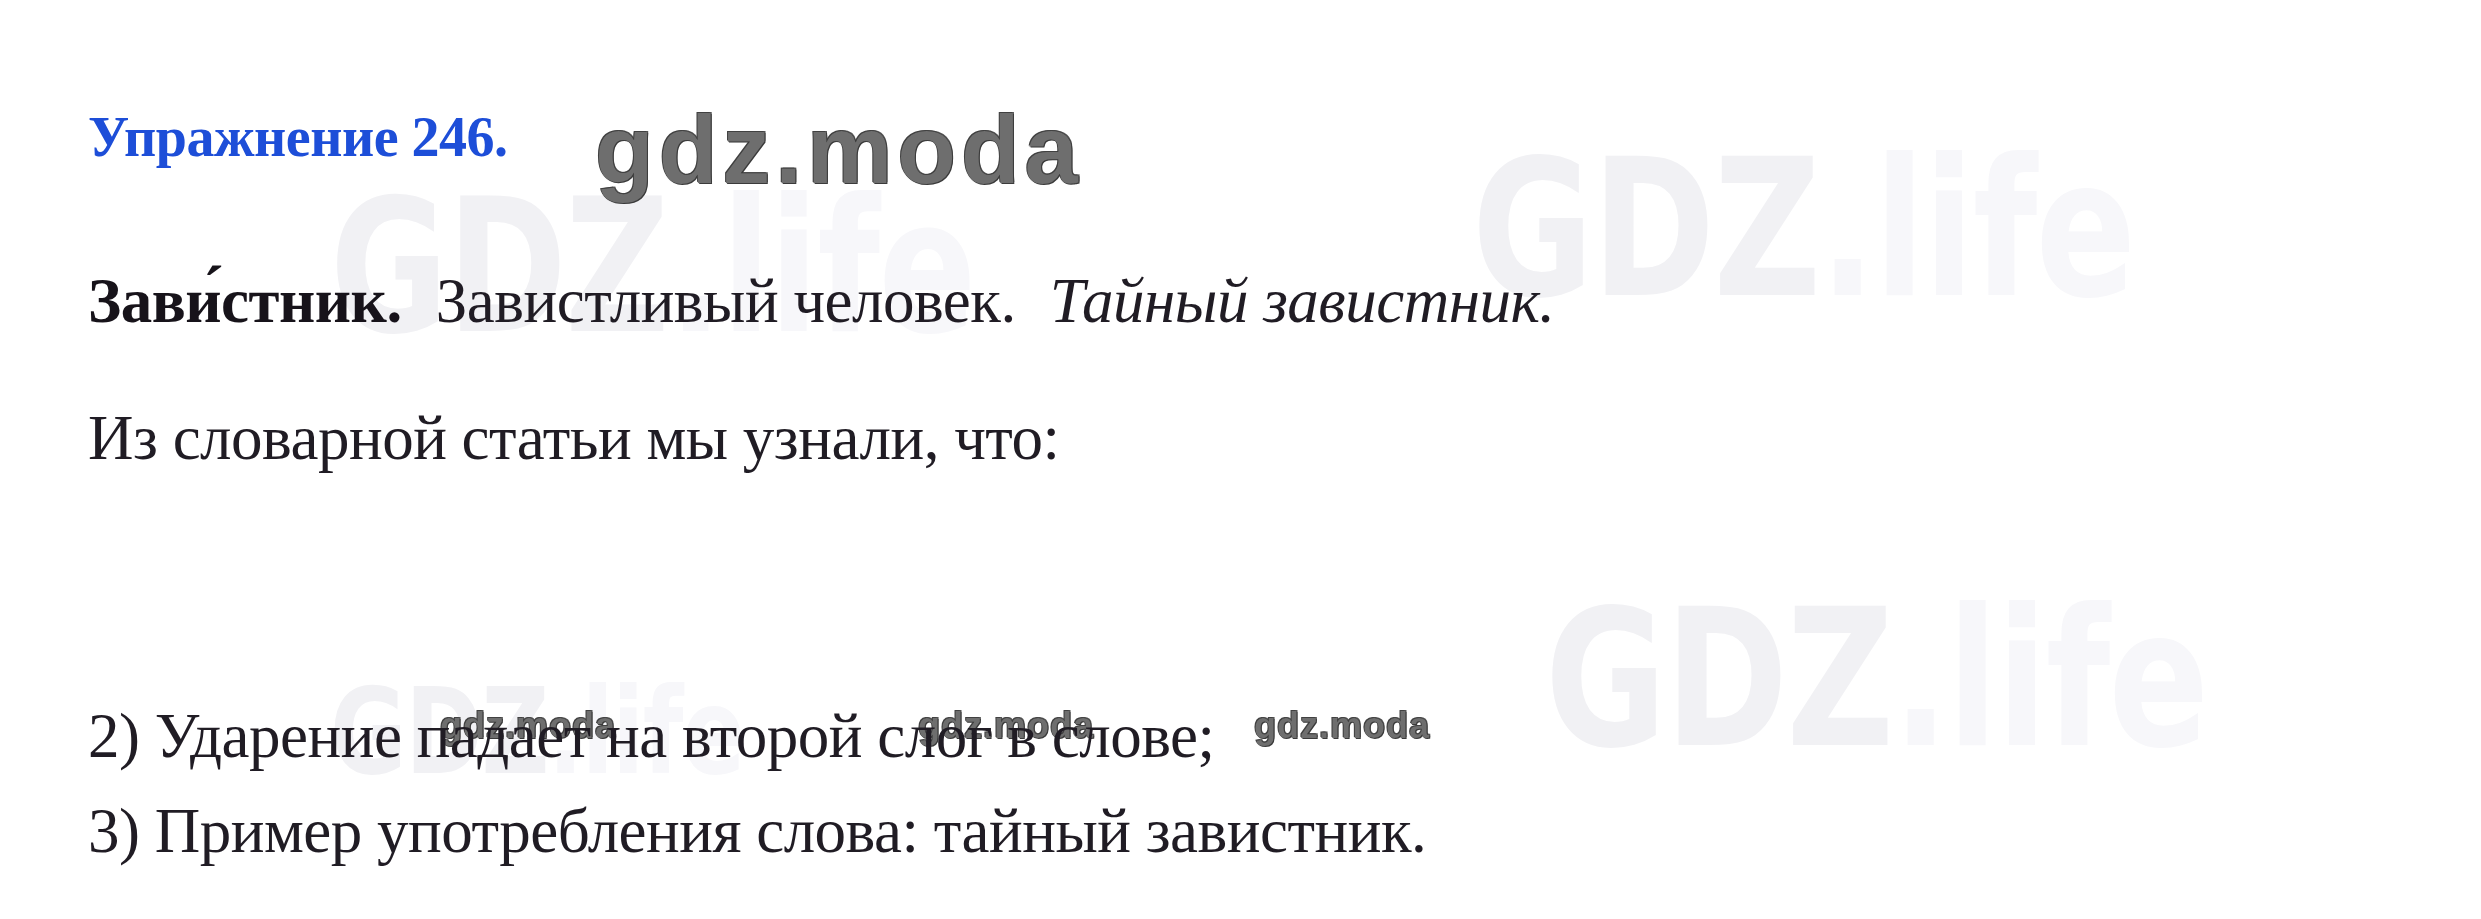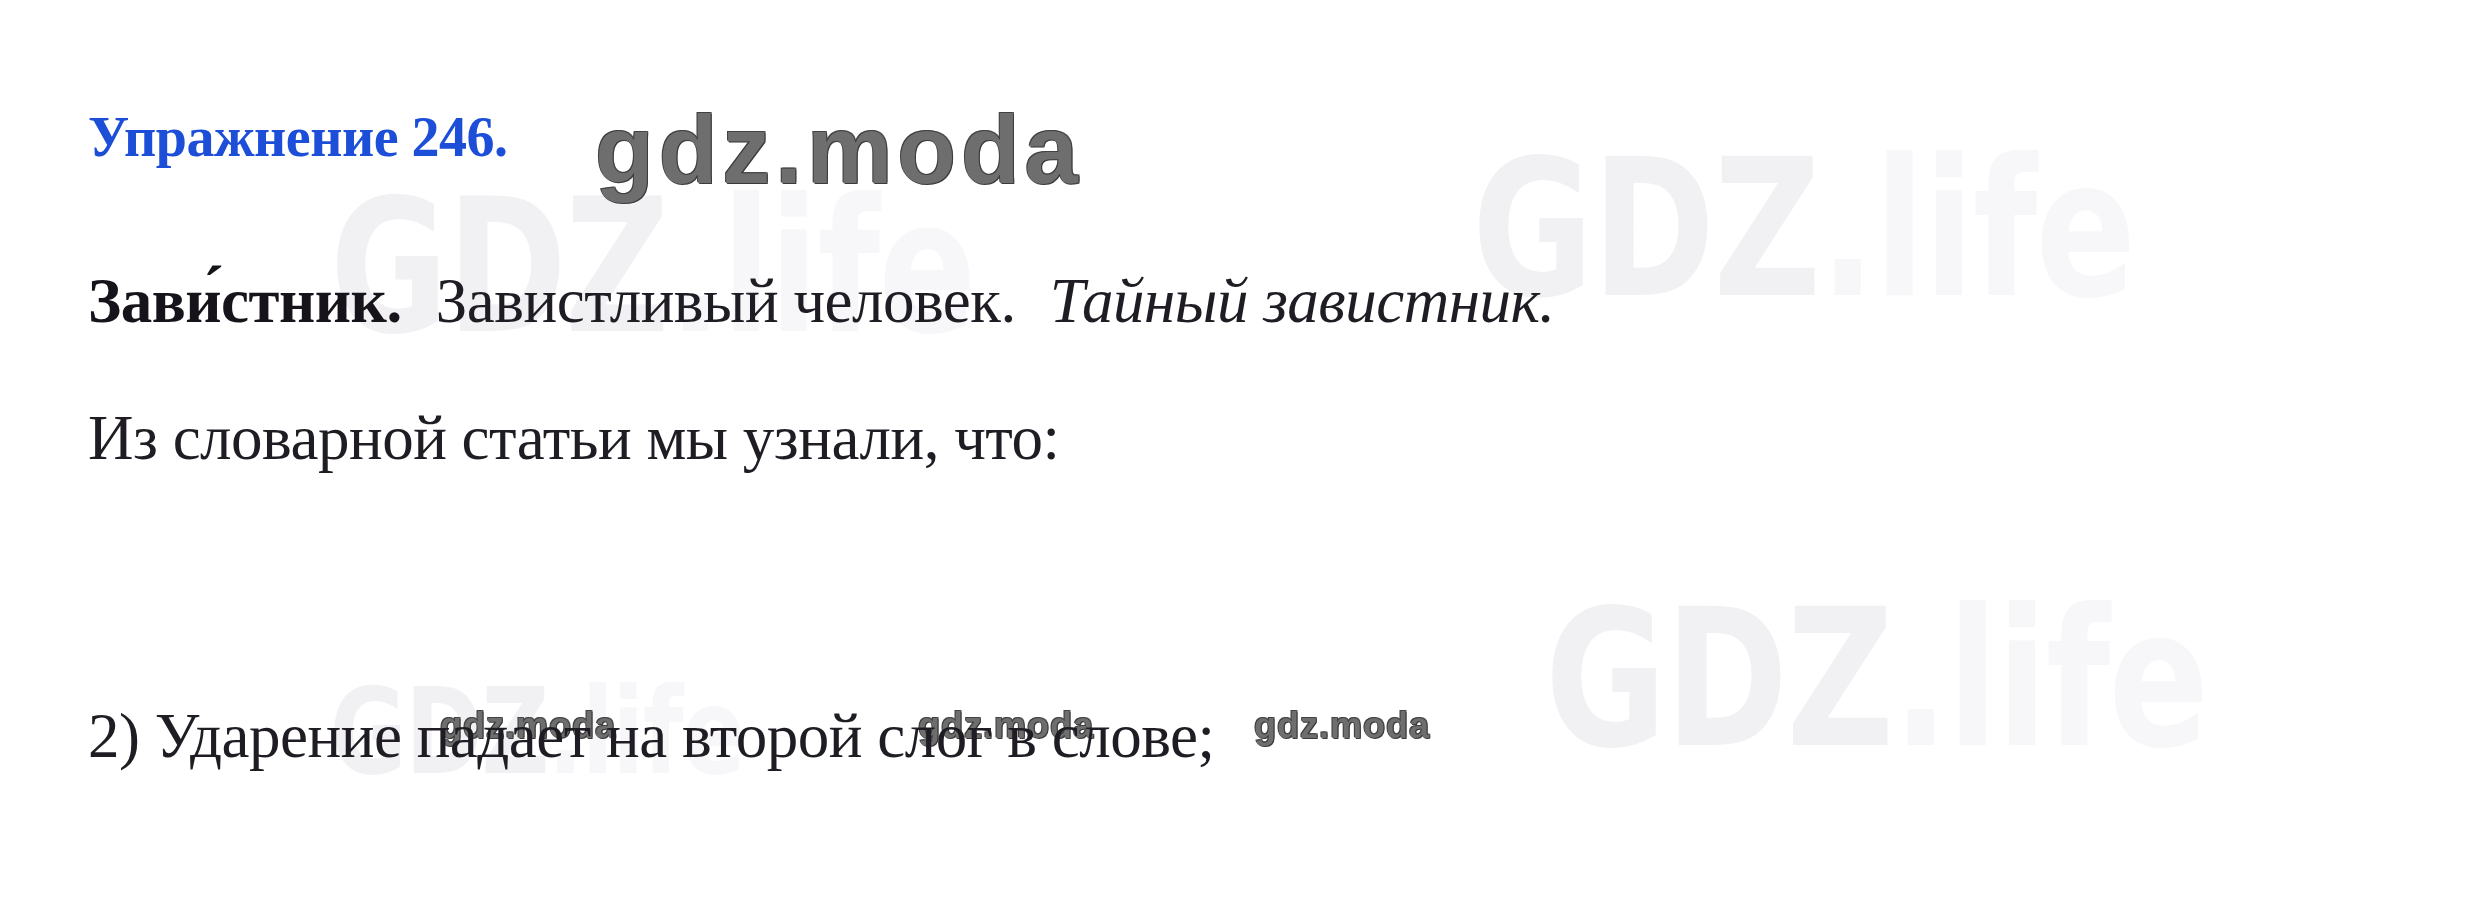--- a/index.html
+++ b/index.html
@@ -107,14 +107,15 @@
 
   <p class="line intro-line">Из словарной статьи мы узнали, что:</p>
 
   <p class="line entry-line">
     <span class="entry-term">Зави́стник.</span>
     <span class="entry-def">Завистливый человек.</span>
     <span class="entry-example">Тайный завистник.</span>
   </p>
 
   <p class="line item-2">2) Ударение падает на второй слог в слове;</p>
+  <p class="line item-3">3) Пример употребления слова: тайный завистник.</p>
 
 </div>
 
 </body></html>

